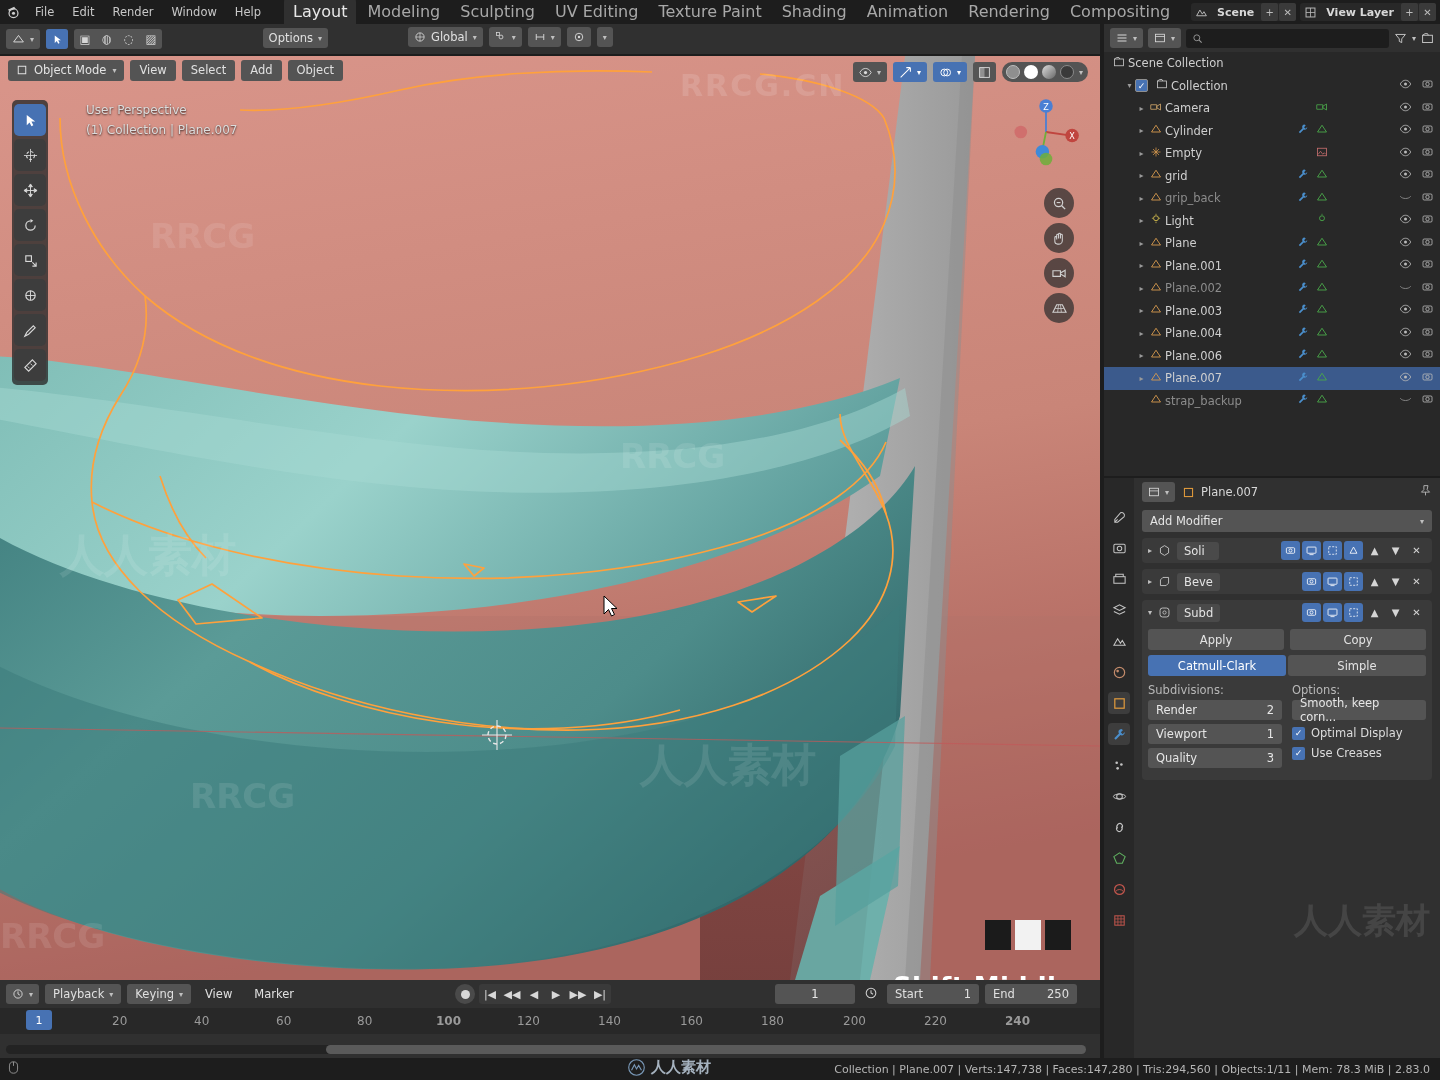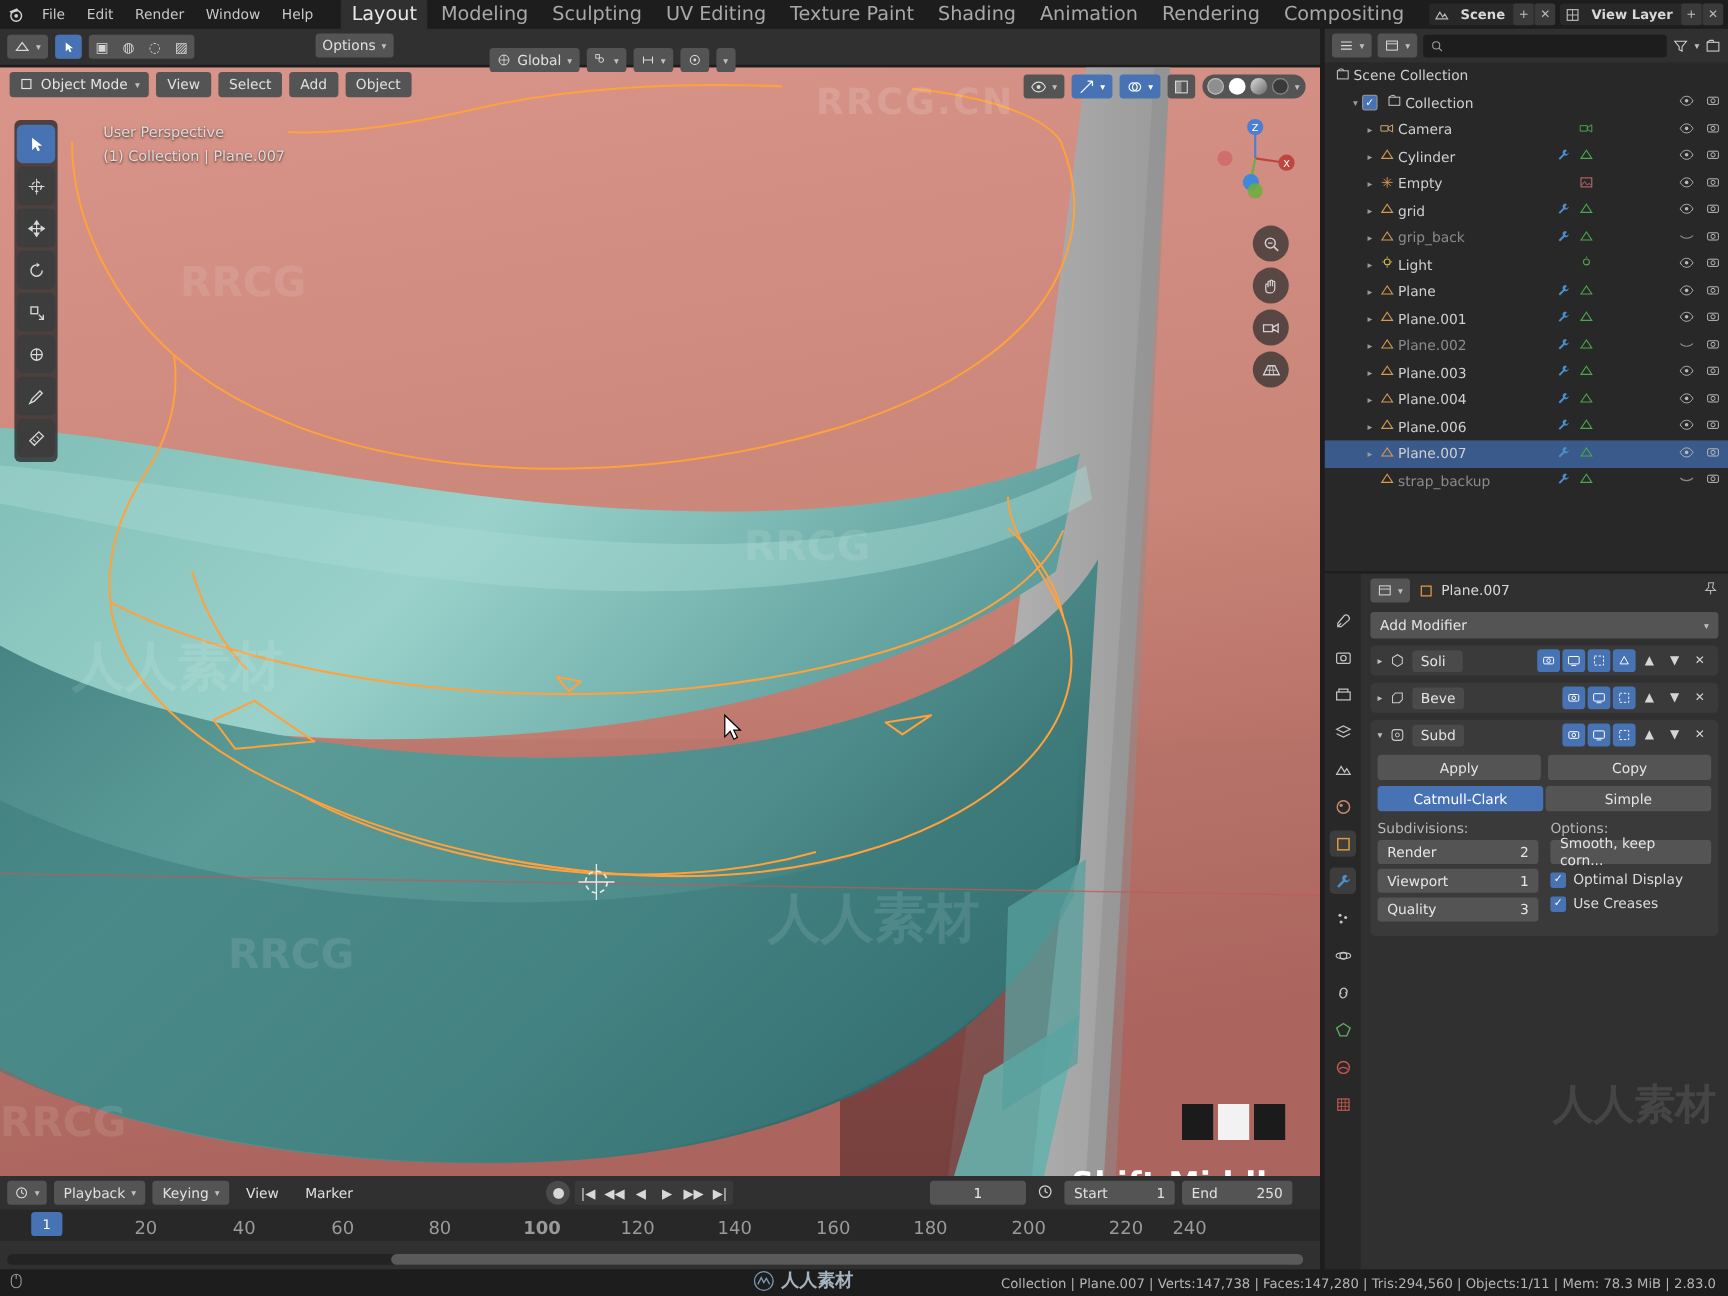--- a/index.html
+++ b/index.html
@@ -91,21 +91,21 @@
 
   
   .timeline { position:absolute; left:0; top:980px; width:1100px; height:78px; background:#303030; }
   .tl-header { height:28px; display:flex; align-items:center; padding:0 6px; gap:6px; }
   .tl-btn { background:#545454; border-radius:3px; height:20px; padding:0 8px; display:flex; align-items:center; gap:5px; color:#e0e0e0; }
   .transport { display:flex; align-items:center; background:#3a3a3a; border-radius:3px; height:20px; }
   .transport span { width:22px; text-align:center; color:#d8d8d8; font-size:11px; }
   .frame-field { background:#545454; border-radius:3px; height:20px; width:80px; display:flex; align-items:center; justify-content:center; color:#eaeaea; }
   .se-field { background:#545454; border-radius:3px; height:20px; width:92px; display:flex; align-items:center; justify-content:space-between; padding:0 8px; color:#e0e0e0;}
   .tl-ruler { position:relative; height:26px; background:#282828; }
-  .tl-ruler .tick { position:absolute; top:6px; font-size:15px; color:#9a9a9a; }
+  .tl-ruler .tick { position:absolute; top:6px; font-size:12px; color:#9a9a9a; }
   .playhead { position:absolute; top:2px; width:26px; height:20px; background:#4772b3; border-radius:3px; color:#fff; font-size:11px; display:flex; align-items:center; justify-content:center; }
   .tl-scroll { position:absolute; left:6px; bottom:4px; width:1070px; height:9px; background:#232323; border-radius:5px; }
   .tl-scroll i { position:absolute; left:320px; top:0; width:760px; height:9px; background:#5a5a5a; border-radius:5px; display:block;}
 
   
   .outliner { position:absolute; left:1104px; top:24px; width:336px; height:452px; background:#282828; }
   .ol-header { height:28px; display:flex; align-items:center; gap:5px; padding:0 6px; background:#303030;}
   .ol-search { flex:1; background:#1d1d1d; border-radius:3px; height:19px; display:flex; align-items:center; padding:0 6px; gap:5px; color:#8f8f8f; }
   .ol-rows { position:relative; }
   .ol-row { position:relative; height:22.5px; display:flex; align-items:center; padding-left:6px; font-size:11.5px; color:#cfcfcf; }
@@ -241,21 +241,21 @@
         </svg>
       <span>Object Mode</span>
       <span class="caret">▾</span>
     </div>
     <div class="mb">View</div>
     <div class="mb">Select</div>
     <div class="mb">Add</div>
     <div class="mb">Object</div>
   </div>
 
-  <div style="position:absolute; left:408px; top:40px; display:flex; align-items:center; gap:6px; z-index:7;">
+  <div style="position:absolute; left:408px; top:27px; display:flex; align-items:center; gap:6px; z-index:7;">
     <div class="dropdown">
       <svg width="12" height="12" viewBox="0 0 16 16">
           <circle cx="8" cy="8" r="5.5" fill="none" stroke="#dcdcdc" stroke-width="1.1"></circle>
           <path d="M2.5 8 H13.5 M8 2.5 V13.5" stroke="#dcdcdc" stroke-width="0.9"></path>
         </svg>
       <span>Global</span>
         <span class="caret">▾</span>
     </div>
     <div class="dropdown">
       <svg width="12" height="12" viewBox="0 0 16 16">
@@ -575,21 +575,21 @@
       <div class="tick" style="left:194px;">40</div>
       <div class="tick" style="left:276px;">60</div>
       <div class="tick" style="left:357px;">80</div>
       <div class="tick" style="left:436px;font-weight:bold;">100</div>
       <div class="tick" style="left:517px;">120</div>
       <div class="tick" style="left:598px;">140</div>
       <div class="tick" style="left:680px;">160</div>
       <div class="tick" style="left:761px;">180</div>
       <div class="tick" style="left:843px;">200</div>
       <div class="tick" style="left:924px;">220</div>
-      <div class="tick" style="left:977px;">240</div>
+      <div class="tick" style="left:1005px;font-weight:bold;">240</div>
     </div>
     <div class="tl-scroll">
         <i></i>
       </div>
   </div>
 
   <div class="outliner">
     <div class="ol-header">
       <div class="dropdown">
         <svg width="12" height="12" viewBox="0 0 16 16">

